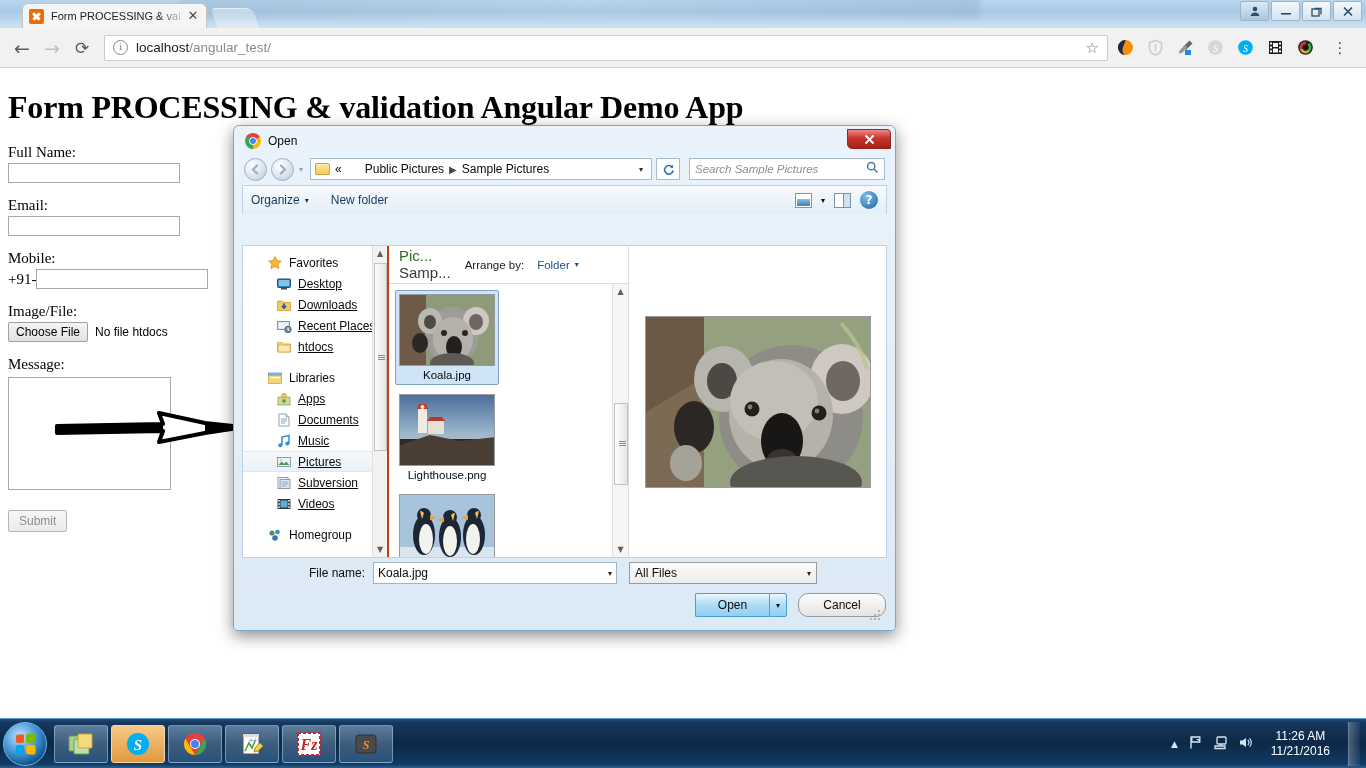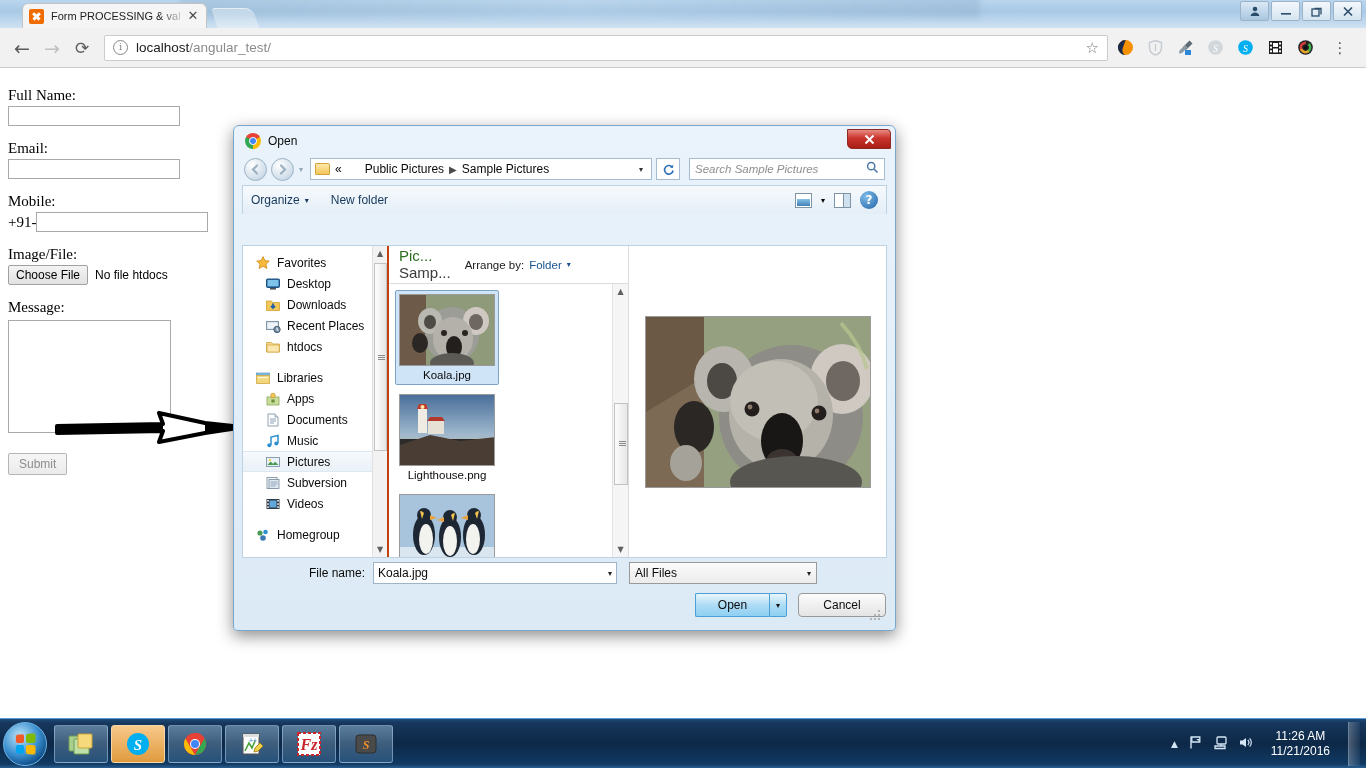--- a/index.html
+++ b/index.html
@@ -212,24 +212,24 @@
   }
 
   .dlg-body {
     position: absolute; left: 6px; top: 117px; right: 6px; height: 313px;
     background: #fff; border: 1px solid #bdd2e2; display: flex; overflow: hidden;
   }
   
   .navpane { width: 144px; height: 100%; position: relative; background: #fff; overflow: hidden; }
   .navlist { padding: 6px 0 0 0; }
   .nav-row {
-    height: 21px; display: flex; align-items: center; padding-left: 12px;
+    height: 21px; display: flex; align-items: center; padding-left: 24px;
     font-size: 12px; color: #0b0b0b; white-space: nowrap;
   }
-  .nav-row.child { padding-left: 22px; }
+  .nav-row.child { padding-left: 33px; text-decoration: underline; }
   .nav-row.sel { background: linear-gradient(to bottom,#f6f9fc,#eaf1f8); border-top: 1px solid #dfe8f0; border-bottom: 1px solid #dfe8f0; }
   .nav-ic { width: 16px; height: 16px; flex: 0 0 auto; margin-right: 6px; position: relative; }
   .nav-spacer { height: 10px; }
   .navscroll {
     position: absolute; right: 0; top: 0; width: 15px; height: 100%;
     background: #f2f2f2; border-left: 1px solid #e0e0e0;
     display: flex; flex-direction: column; align-items: center;
   }
   .sb-arrow { width: 15px; height: 15px; display: flex; align-items: center; justify-content: center; font-size: 8px; color: #606060; font-family: "DejaVu Sans", sans-serif; }
   .sb-track { flex: 1 1 auto; width: 15px; position: relative; }
@@ -239,21 +239,21 @@
   }
   .sb-grip { position: absolute; left: 3px; width: 7px; height: 5px;
     background: repeating-linear-gradient(to bottom,#8a8a8a 0 1px,transparent 1px 2px); }
 
   
   .listpane { flex: 1 1 auto; position: relative; border-left: 2px solid #c2410c; overflow: hidden; }
   .listhdr { height: 38px; border-bottom: 1px solid #dcdcdc; display: flex; align-items: center; padding: 0 10px; }
   .lib-name { font-size: 15px; color: #2a6e1e; line-height: 16px; }
   .lib-sub { font-size: 15px; color: #3a3a3a; }
   .arrange { margin-left: 14px; font-size: 11.5px; color: #1a1a1a; display: flex; align-items: center; gap: 5px; }
-  .arrange b { color: #18548f; font-weight: normal; }
+  .arrange b { color: #18548f; font-weight: normal; margin-left: 8px; }
   .filegrid { padding: 6px 0 0 6px; }
   .fileitem { width: 104px; margin-bottom: 5px; padding: 3px; border: 1px solid transparent; }
   .fileitem.sel { background: #cfe4f7; border: 1px solid #7da2c4; border-radius: 2px; }
   .thumb { width: 96px; height: 72px; border: 1px solid #9a9a9a; position: relative; overflow: hidden; margin: 0 auto; }
   .fname { text-align: center; font-size: 11.5px; color: #0b0b0b; margin-top: 3px; white-space: nowrap; overflow: hidden; }
   .listscroll { position: absolute; right: 0; top: 38px; bottom: 0; width: 16px; background: #f5f5f5; border-left: 1px solid #e2e2e2; display: flex; flex-direction: column; align-items: center; }
 
   
   .previewpane { width: 258px; border-left: 1px solid #dcdcdc; display: flex; align-items: center; justify-content: center; background: #fff; }
   .preview-img { width: 226px; height: 172px; border: 1px solid #9a9a9a; position: relative; overflow: hidden; }
@@ -280,21 +280,21 @@
     display: flex; align-items: center; justify-content: center; font-size: 12px; color: #0b0b0b;
   }
   .open-arrow {
     width: 18px; background: linear-gradient(to bottom,#eaf6fd,#aedcf5 50%,#8fd0f2);
     border: 1px solid #4a9fd4; border-radius: 0 2px 2px 0;
     display: flex; align-items: center; justify-content: center; font-size: 8px; color: #111;
     font-family: "DejaVu Sans", sans-serif;
   }
   .cancel-btn {
     width: 88px; height: 24px; background: linear-gradient(to bottom,#fcfcfc,#e4e4e4);
-    border: 1px solid #999; border-radius: 4px; display: flex; align-items: center;
+    border: 1px solid #999; border-radius: 10px; display: flex; align-items: center;
     justify-content: center; font-size: 12px; color: #0b0b0b;
   }
   .resize-grip {
     position: absolute; right: 5px; bottom: 3px; width: 12px; height: 12px;
     background:
       radial-gradient(circle 1px at 9px 3px,#b4b4b4 99%,transparent),
       radial-gradient(circle 1px at 9px 7px,#b4b4b4 99%,transparent),
       radial-gradient(circle 1px at 5px 7px,#b4b4b4 99%,transparent),
       radial-gradient(circle 1px at 9px 11px,#b4b4b4 99%,transparent),
       radial-gradient(circle 1px at 5px 11px,#b4b4b4 99%,transparent),
@@ -430,20 +430,21 @@
             <circle cx="9.5" cy="9.5" r="4.6" fill="none" stroke="#e8a32a" stroke-width="2.6" stroke-dasharray="9 20" transform="rotate(50 9.5 9.5)"></circle>
             <circle cx="9.5" cy="9.5" r="4.6" fill="none" stroke="#d63b3b" stroke-width="2.6" stroke-dasharray="9 20" transform="rotate(160 9.5 9.5)"></circle>
             <circle cx="9.5" cy="9.5" r="2" fill="#111"></circle>
           </svg>
       </span>
       <span class="nav-ico" style="font-size:15px;">⋮</span>
     </div>
   </div>
 
   <div id="page">
+    <h1 class="page-h1">Form PROCESSING &amp; validation Angular Demo App</h1>
 
     <div class="form-wrap">
       <div class="fld-label">Full Name:</div>
       <input class="txt" type="text" value="" style="">
       <div class="fld-gap"></div>
 
       <div class="fld-label">Email:</div>
       <input class="txt" type="text" value="" style="">
       <div class="fld-gap"></div>
 

